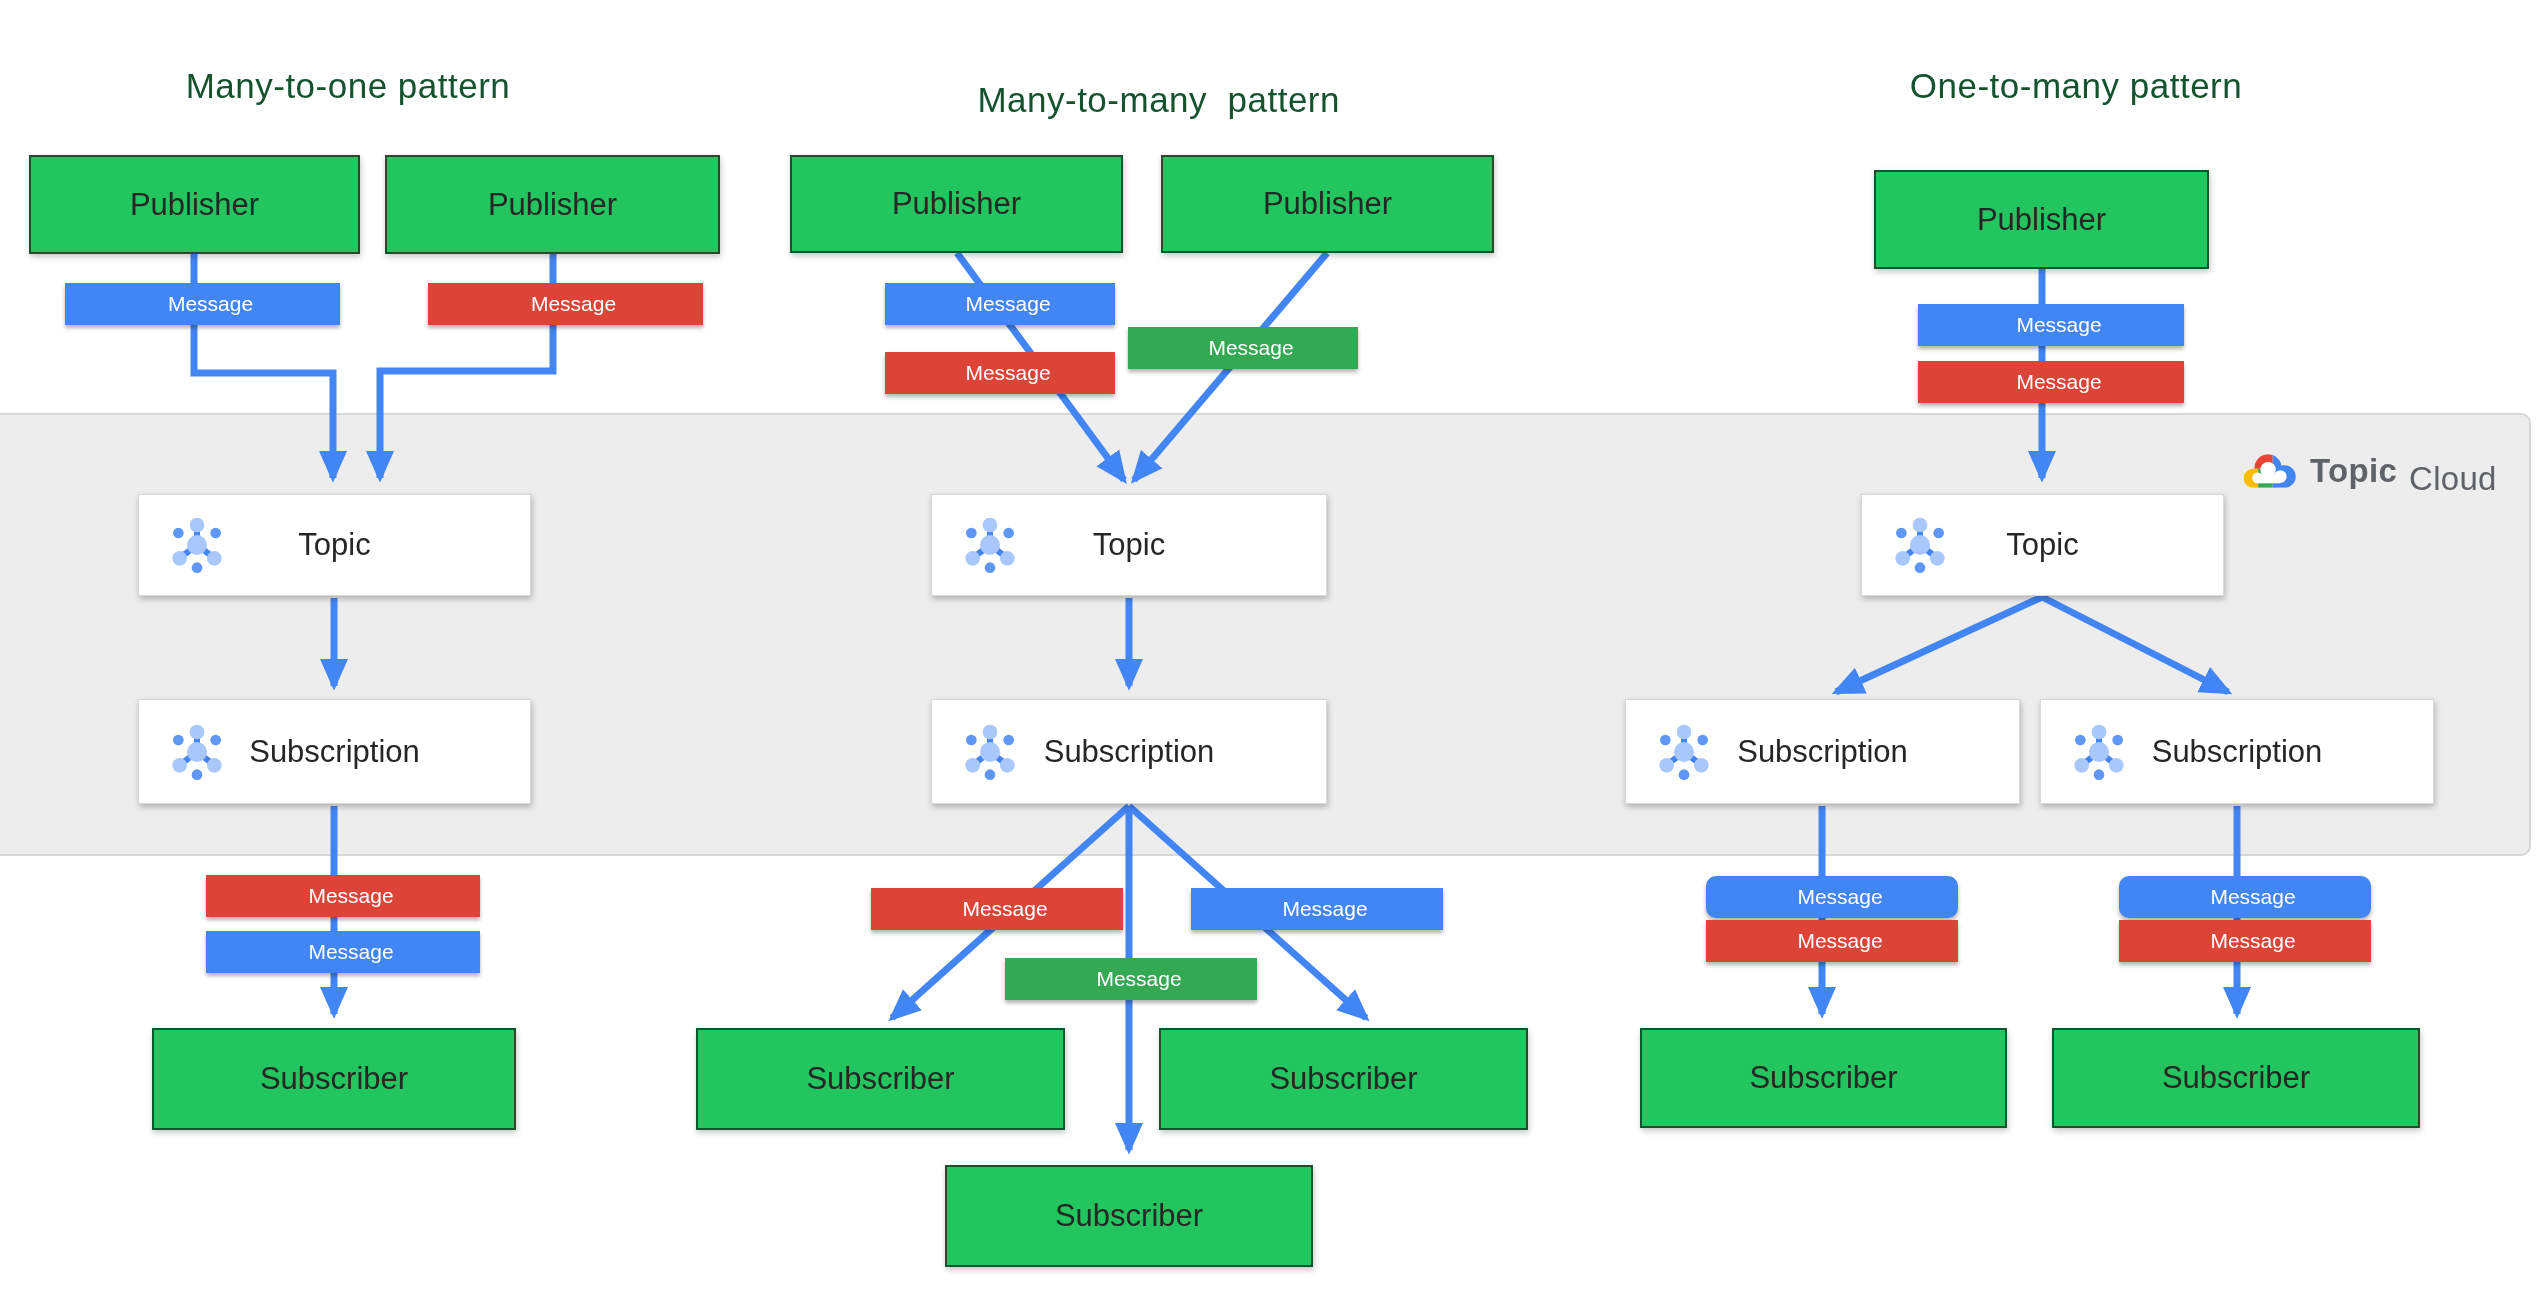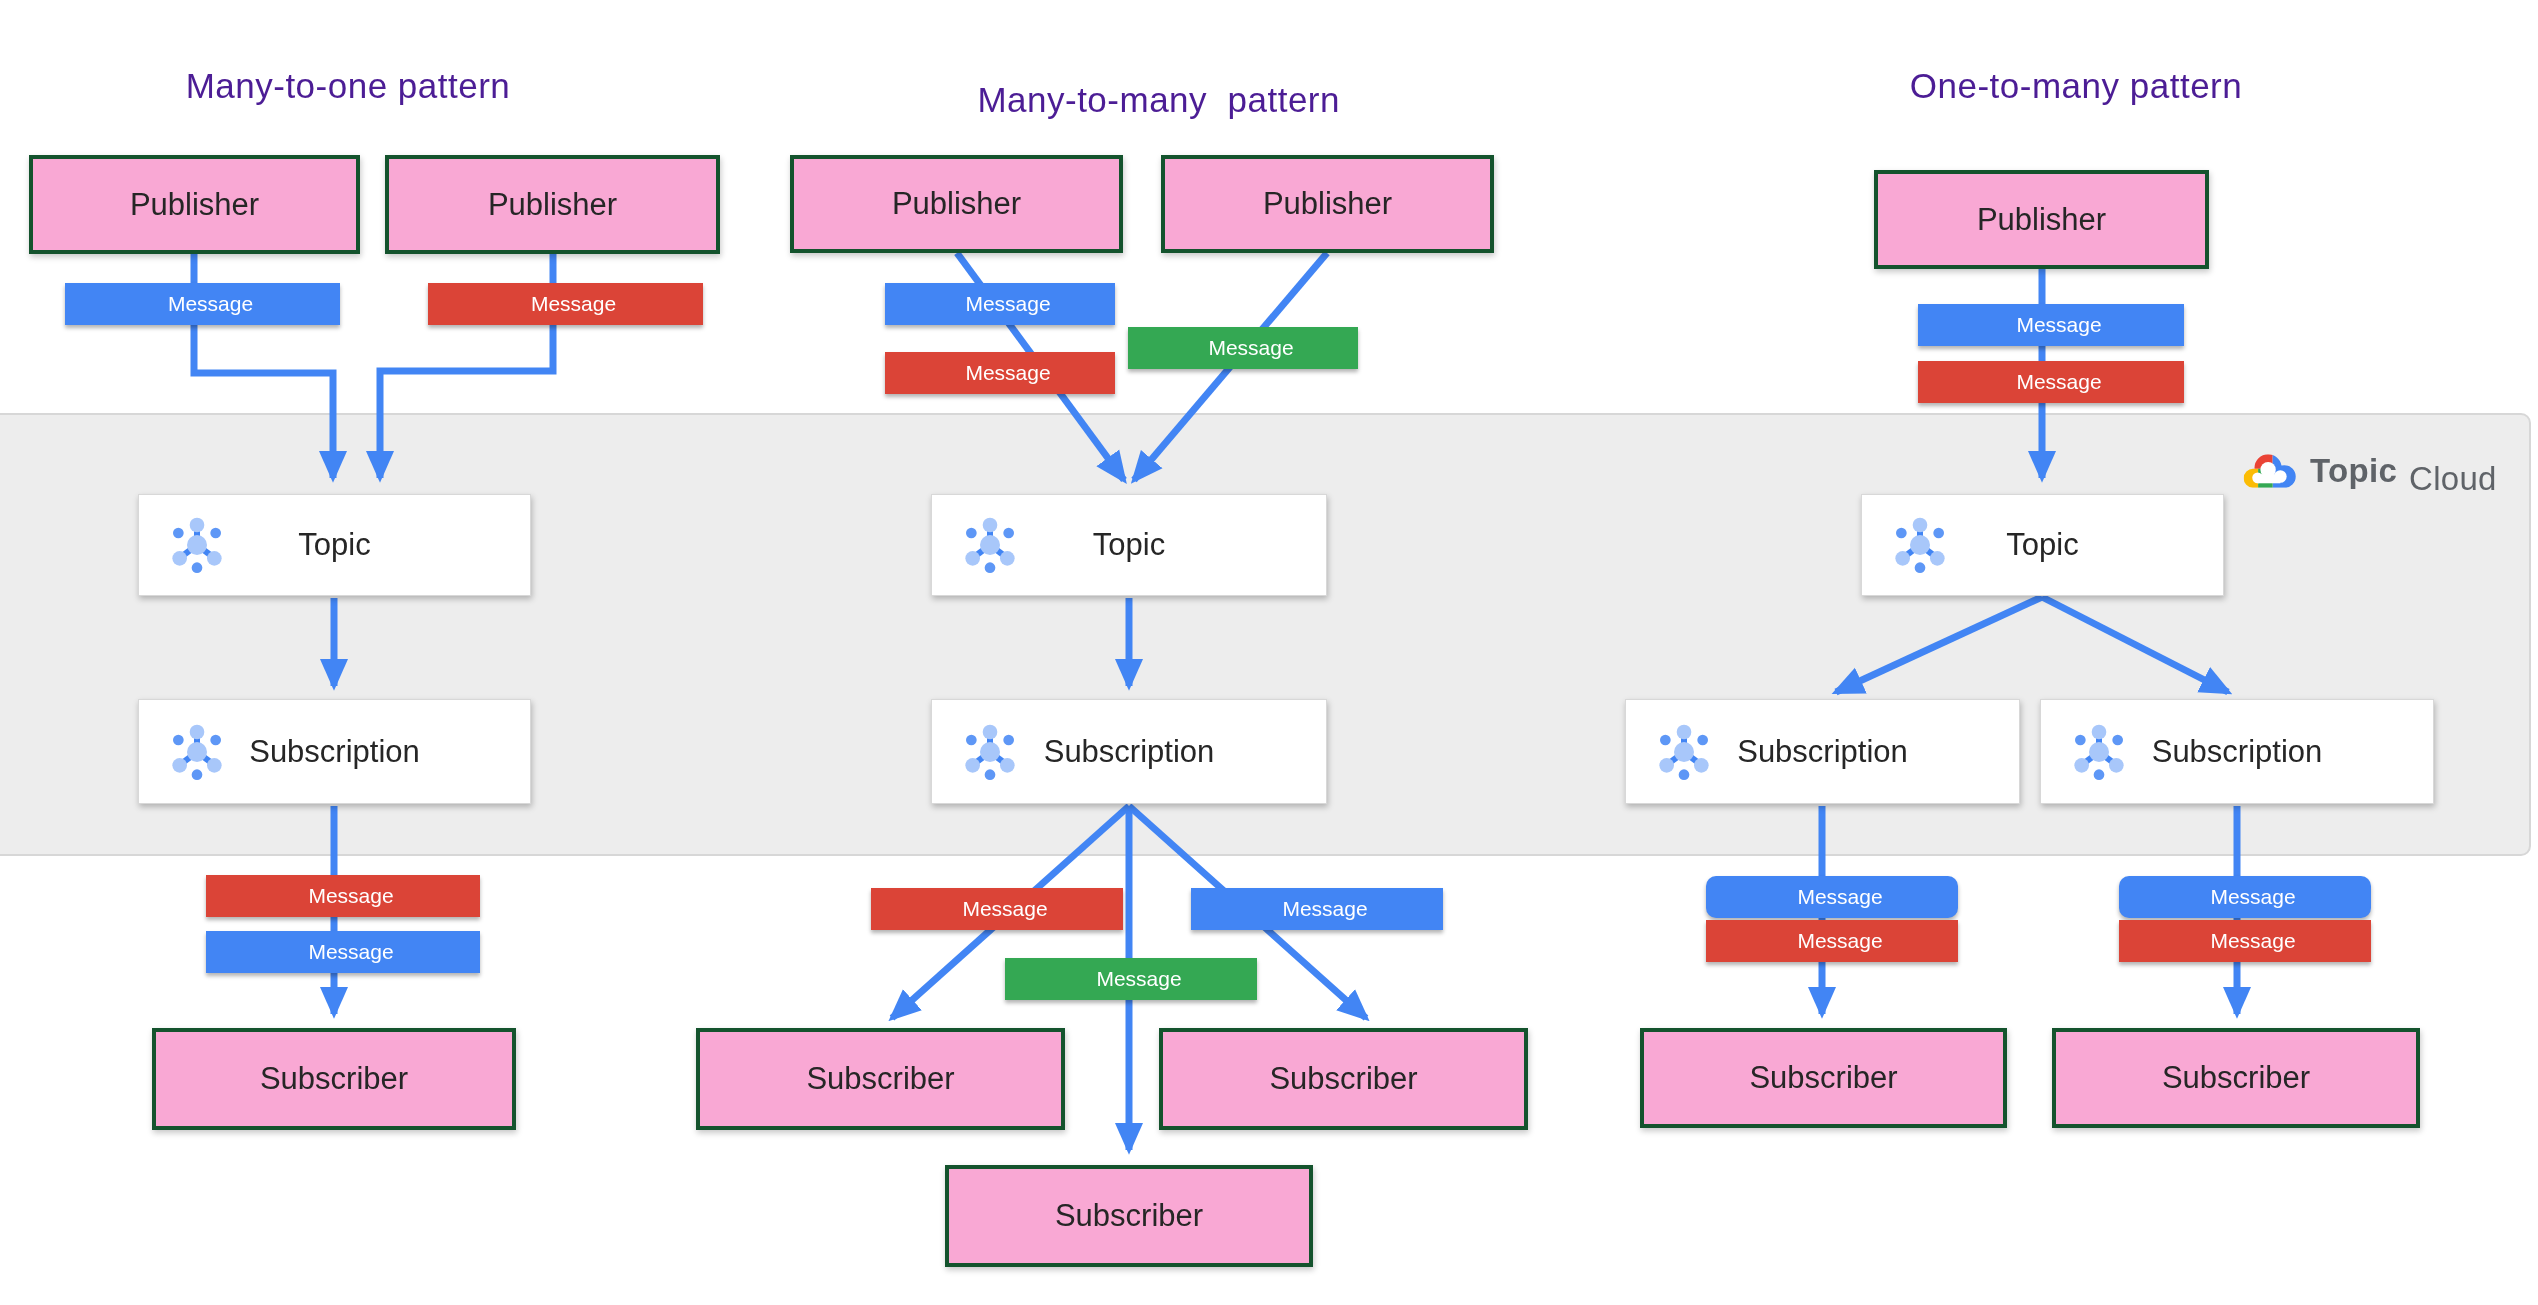--- a/index.html
+++ b/index.html
@@ -7,30 +7,30 @@
     position:relative;width:2538px;height:1305px;background:#ffffff;
     overflow:hidden;font-family:"Liberation Sans","DejaVu Sans",sans-serif;
   }
   .band{
     position:absolute;left:-14px;top:413px;width:2545px;height:443px;
     background:#EDEDED;border:2px solid #D7D7D7;border-radius:10px;z-index:1;
     box-sizing:border-box;
   }
   .arrows{position:absolute;left:0;top:0;z-index:2;}
   .title{
-    position:absolute;z-index:3;font-size:35px;color:#4c1d95;
+    position:absolute;z-index:3;font-size:35px;color:#14532d;
     text-align:center;white-space:pre;letter-spacing:.5px;
   }
   .node{
     position:absolute;z-index:3;display:flex;align-items:center;justify-content:center;
     box-sizing:border-box;
   }
   .node .lbl{font-size:31px;color:#262626;}
   .node.gray{
-    background:#f9a8d4;border:4px solid #14532d;
+    background:#22c55e;border:2px solid #14532d;
     box-shadow:1px 3px 6px rgba(0,0,0,0.22);
   }
   .node.white{
     background:#FFFFFF;border:1px solid #D8D8D8;
     box-shadow:1px 3px 6px rgba(0,0,0,0.25);
   }
   .node.white .ps-icon{
     position:absolute;left:26px;top:50%;transform:translateY(-50%);
     width:64px;height:64px;
   }

